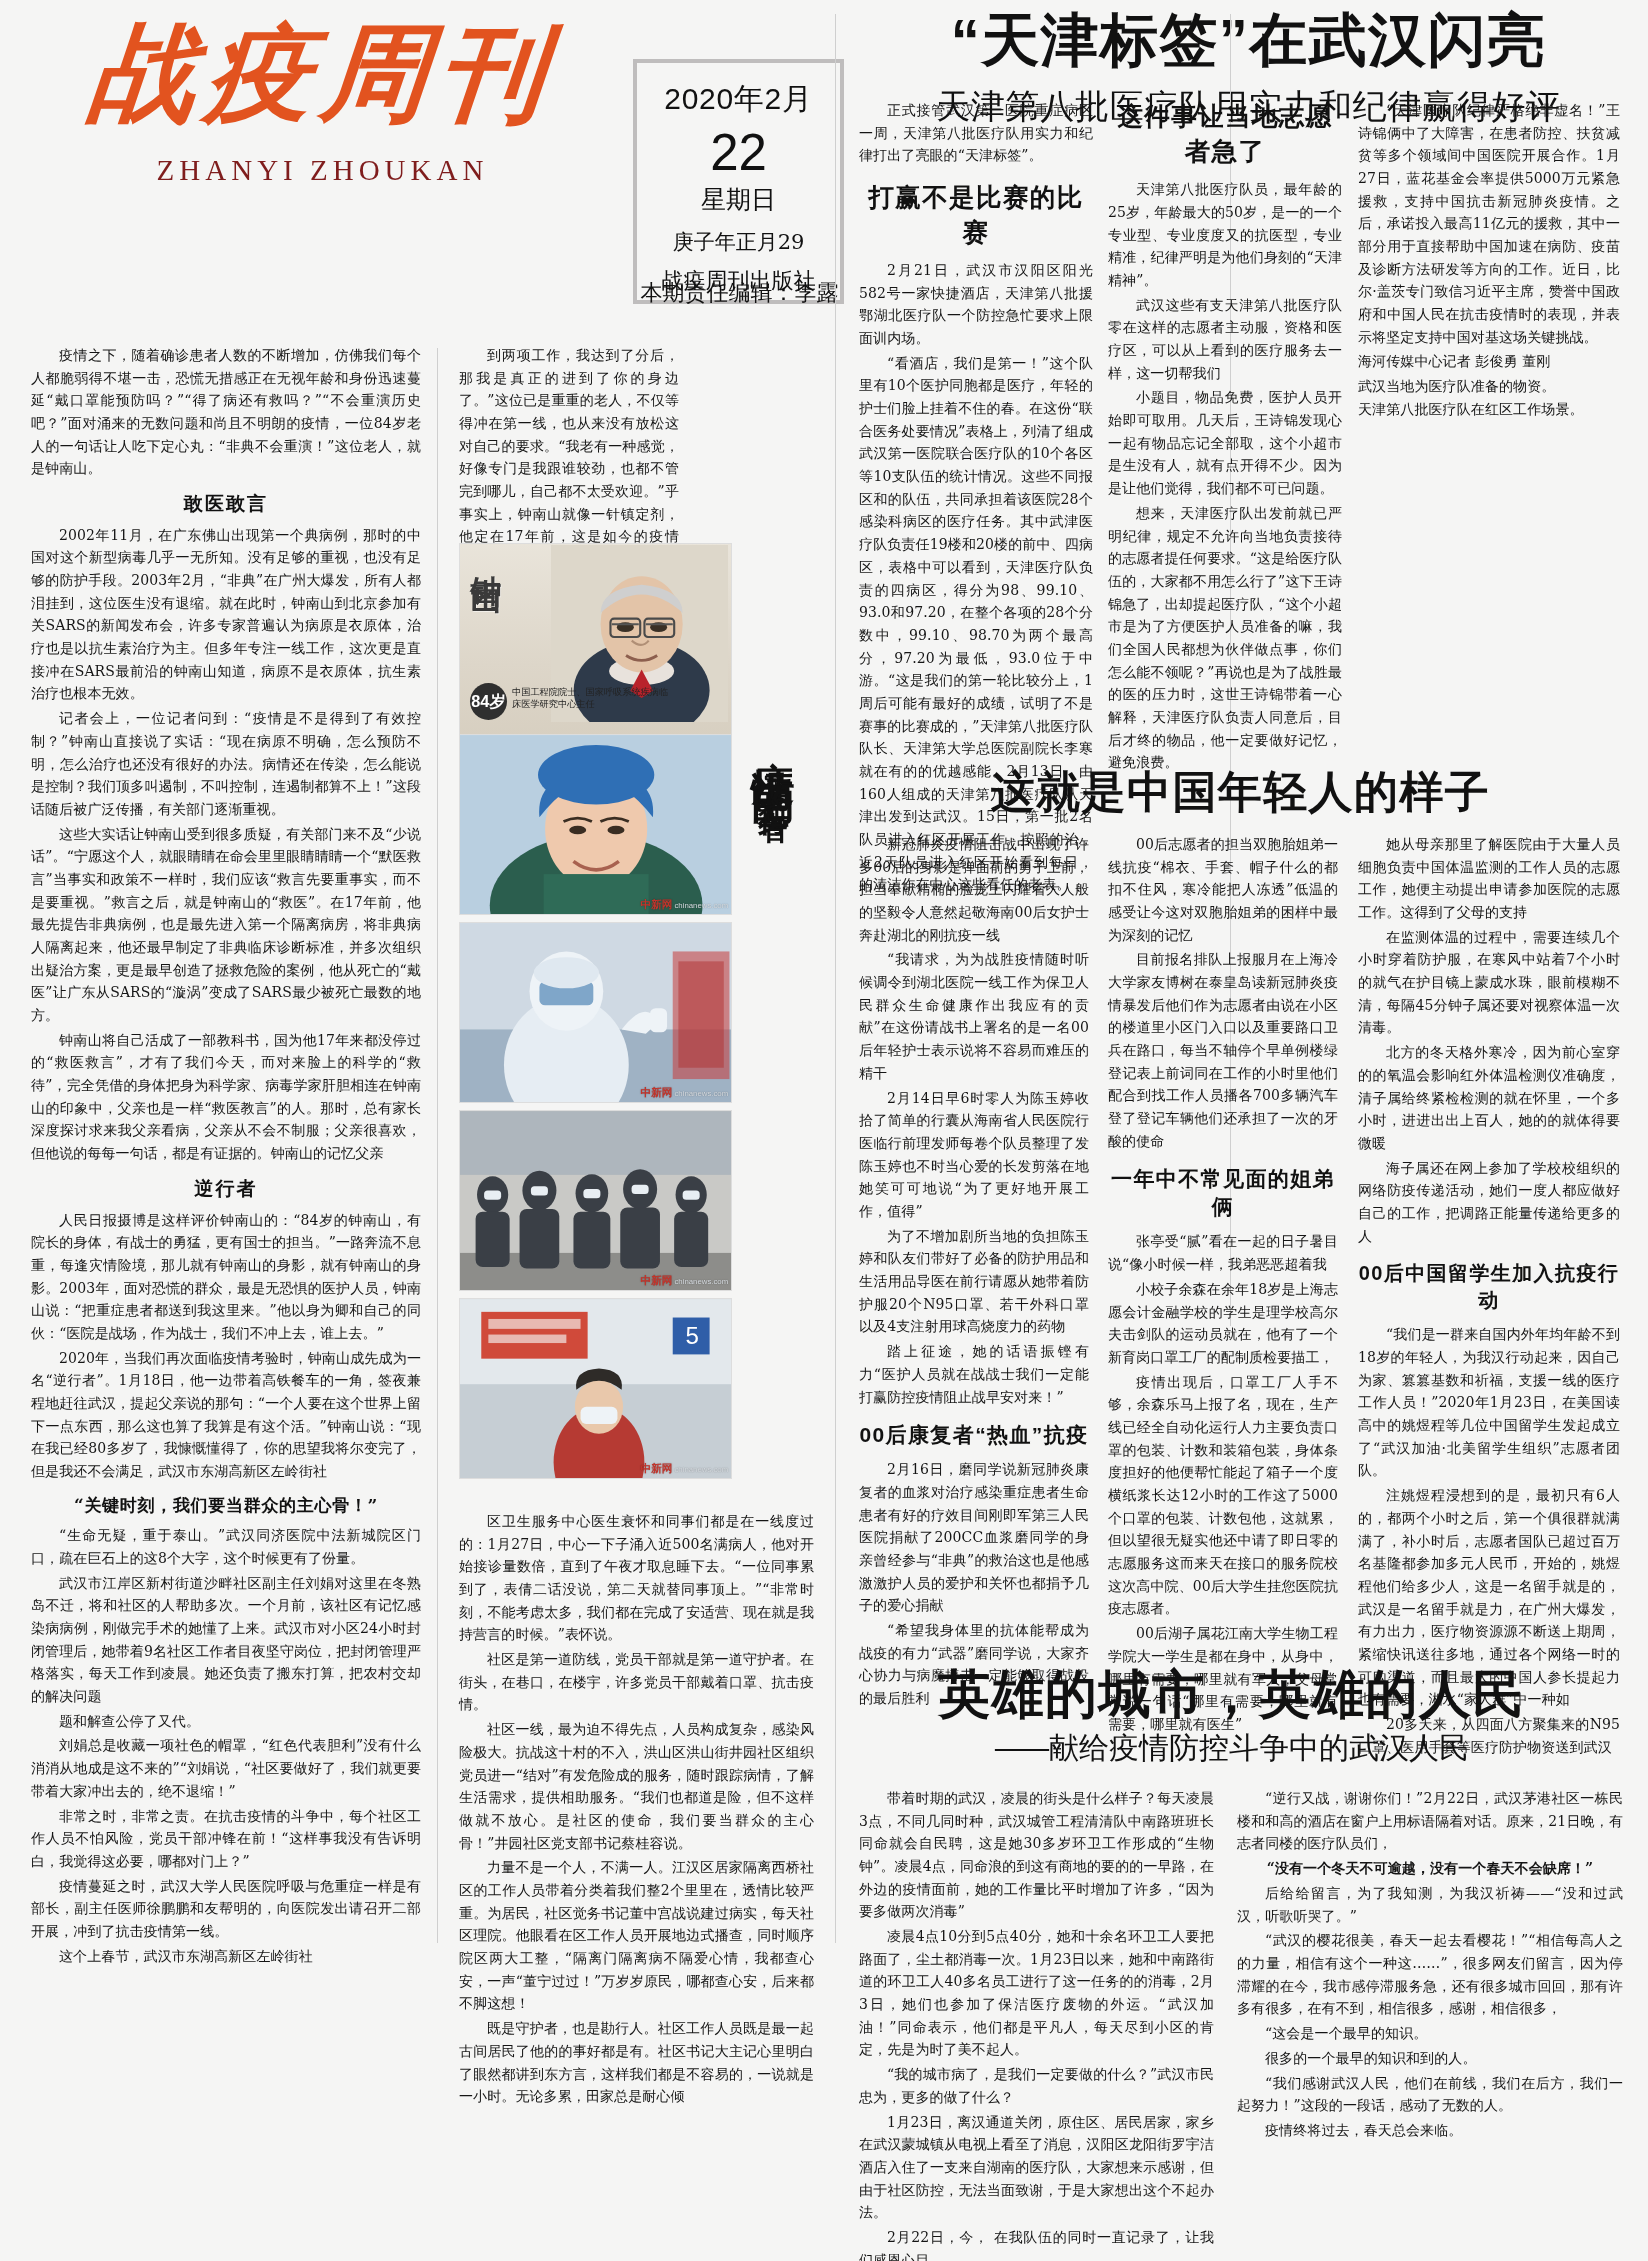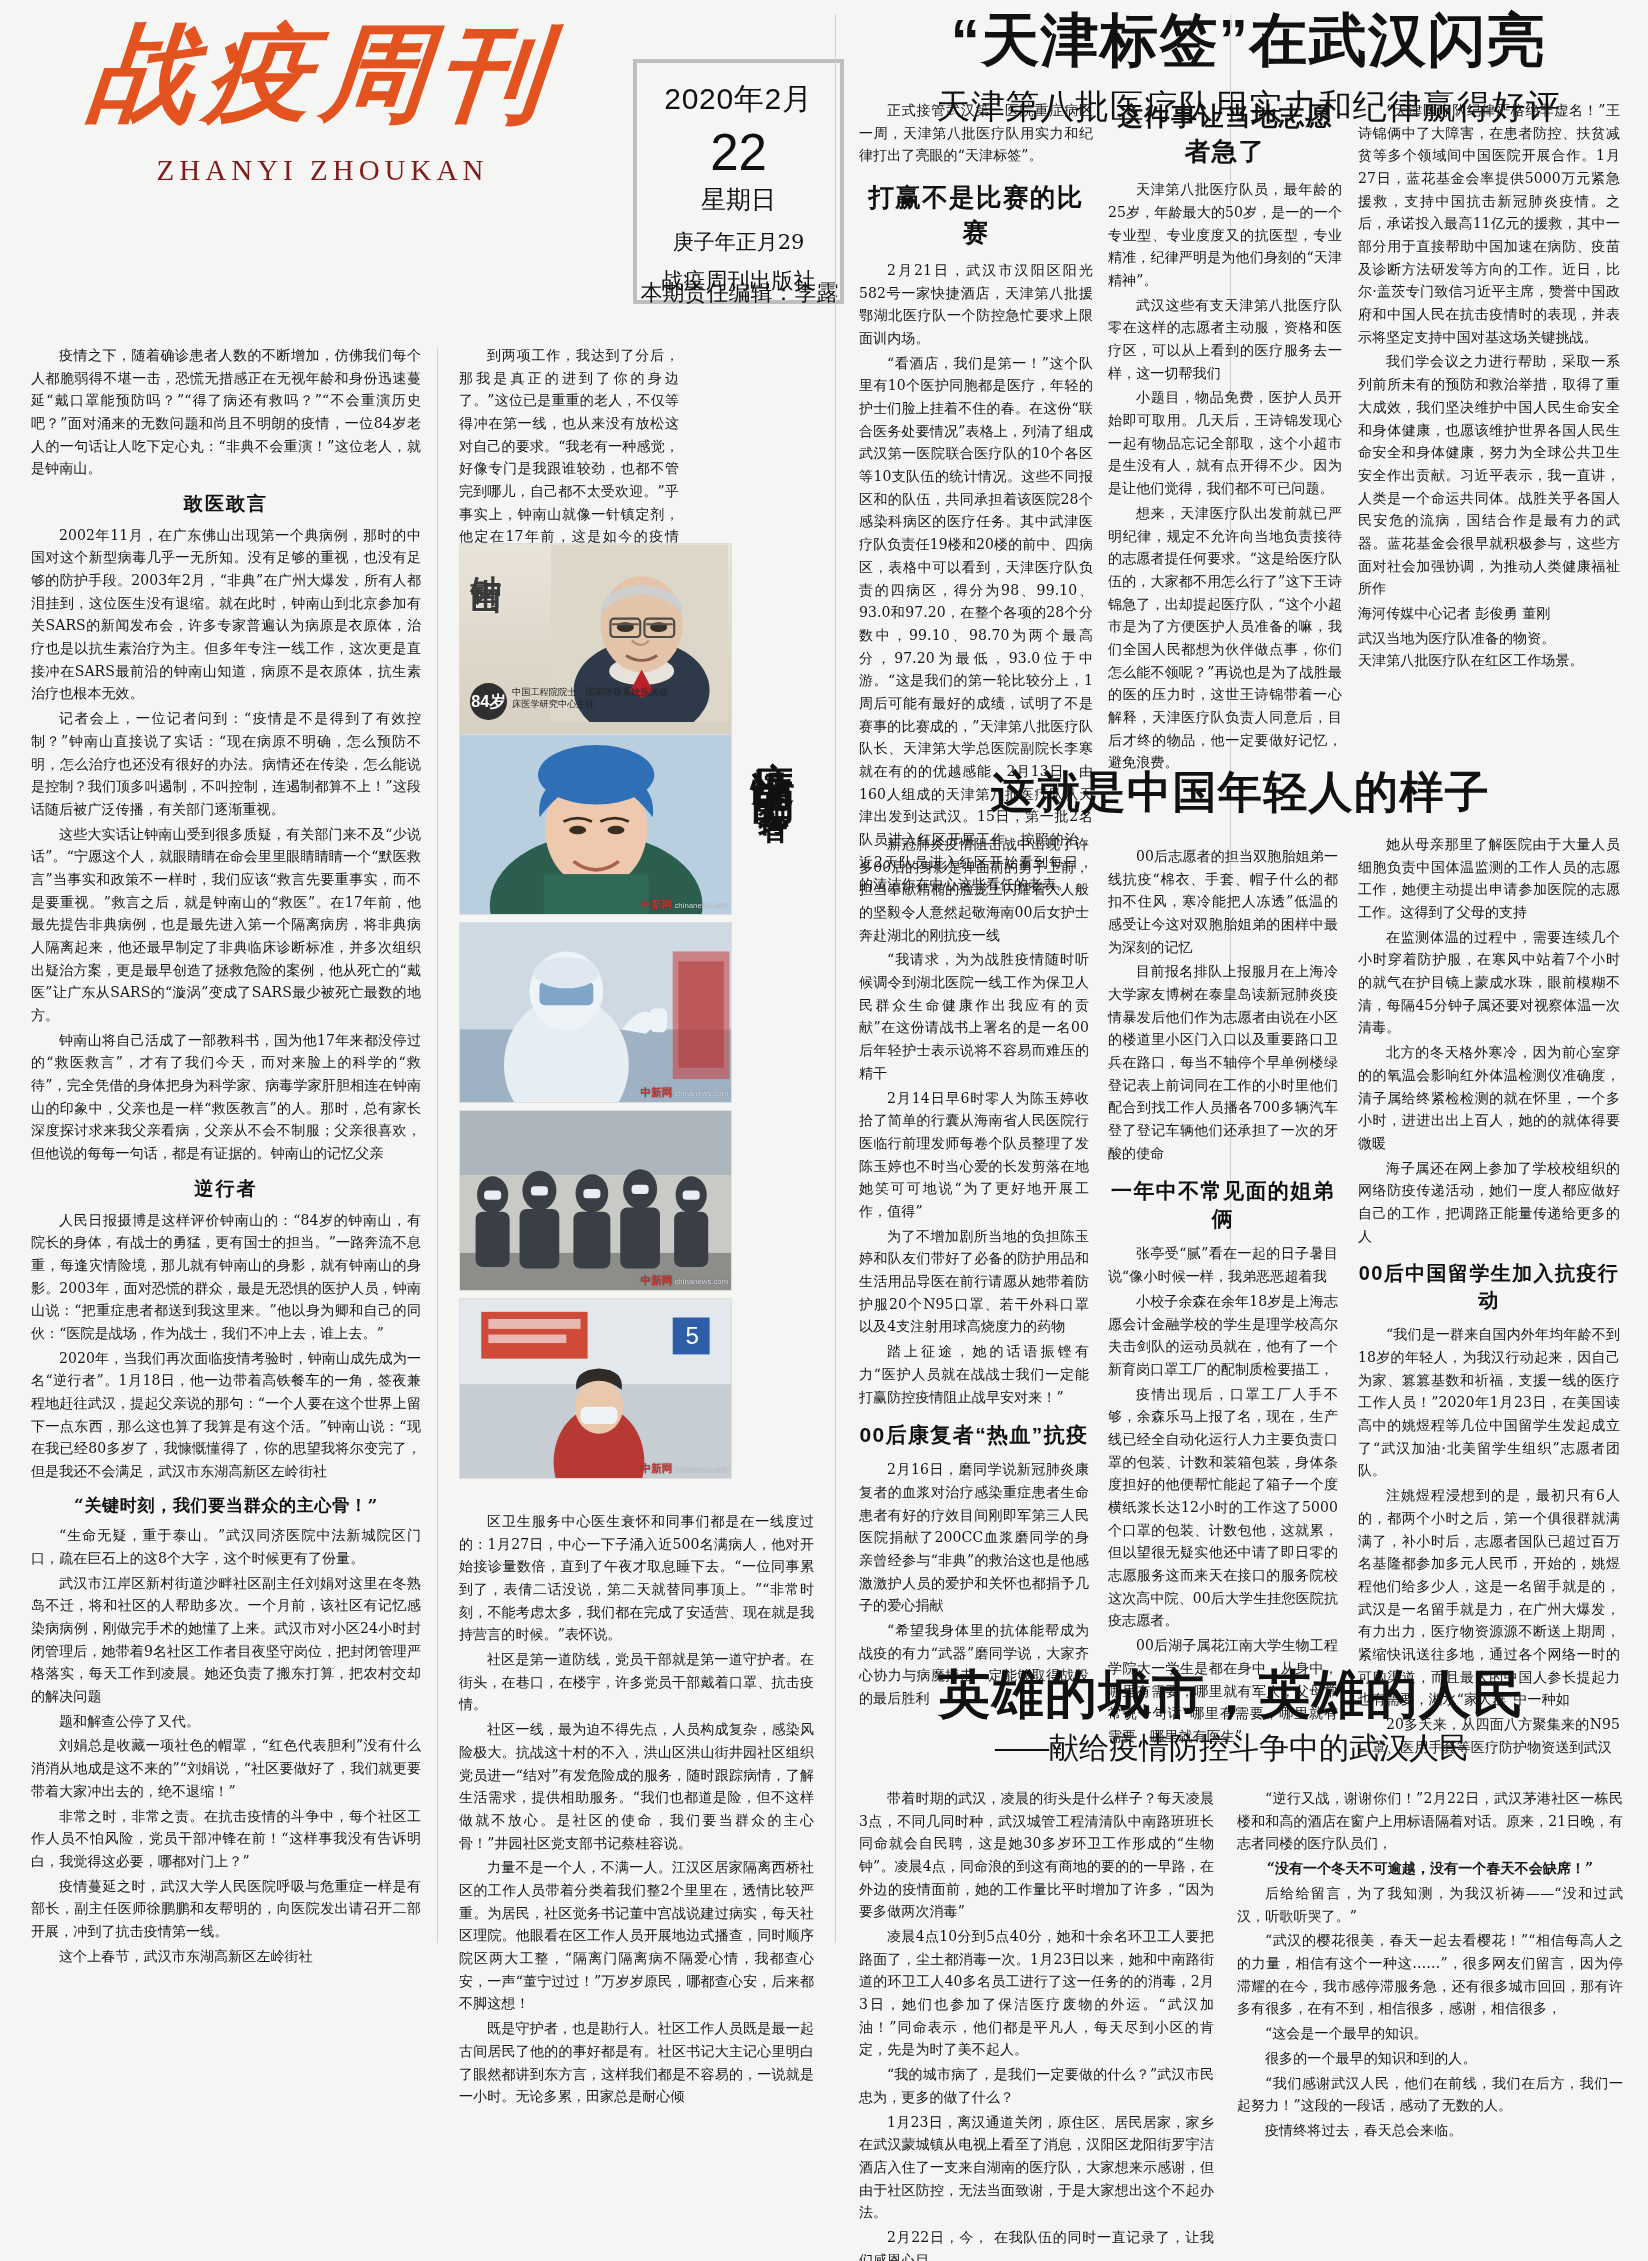--- a/index.html
+++ b/index.html
@@ -339,40 +339,39 @@
     <div class="col" style="left:1108px; top:-206px; width:234px;">
       <h3 class="sec2" style="margin-top:0;">这件事让当地志愿者急了</h3>
       <p class="t">天津第八批医疗队员，最年龄的25岁，年龄最大的50岁，是一的一个专业型、专业度度又的抗医型，专业精准，纪律严明是为他们身刻的“天津精神”。</p>
       <p class="t">武汉这些有支天津第八批医疗队零在这样的志愿者主动服，资格和医疗区，可以从上看到的医疗服务去一样，这一切帮我们</p>
       <p class="t">小题目，物品免费，医护人员开始即可取用。几天后，王诗锦发现心一起有物品忘记全部取，这个小超市是生没有人，就有点开得不少。因为是让他们觉得，我们都不可已问题。</p>
       <p class="t">想来，天津医疗队出发前就已严明纪律，规定不允许向当地负责接待的志愿者提任何要求。“这是给医疗队伍的，大家都不用怎么行了”这下王诗锦急了，出却提起医疗队，“这个小超市是为了方便医护人员准备的嘛，我们全国人民都想为伙伴做点事，你们怎么能不领呢？”再说也是为了战胜最的医的压力时，这世王诗锦带着一心解释，天津医疗队负责人同意后，目后才终的物品，他一定要做好记忆，避免浪费。</p>
     </div>
 
     <div class="col" style="left:1358px; top:-206px; width:262px;">
       <p class="t">“天津医疗队纪律严格绝非虚名！”王诗锦俩中了大障害，在患者防控、扶贫减贫等多个领域间中国医院开展合作。1月27日，蓝花基金会率提供5000万元紧急援救，支持中国抗击新冠肺炎疫情。之后，承诺投入最高11亿元的援救，其中一部分用于直接帮助中国加速在病防、疫苗及诊断方法研发等方向的工作。近日，比尔·盖茨专门致信习近平主席，赞誉中国政府和中国人民在抗击疫情时的表现，并表示将坚定支持中国对基这场关键挑战。</p>
-      <p class="t">我们学会议之力进行帮助，采取一系列前所未有的预防和救治举措，取得了重大成效，我们坚决维护中国人民生命安全和身体健康，也愿该维护世界各国人民生命安全和身体健康，努力为全球公共卫生安全作出贡献。习近平表示，我一直讲，人类是一个命运共同体。战胜关乎各国人民安危的流病，国结合作是最有力的武器。蓝花基金会很早就积极参与，这些方面对社会加强协调，为推动人类健康福祉所作</p>
       <p class="t sig" style="text-indent:0;">海河传媒中心记者 彭俊勇 董刚</p>
       <p class="t" style="text-indent:0; white-space:pre-line;">武汉当地为医疗队准备的物资。
 天津第八批医疗队在红区工作场景。</p>
     </div>
 
     <h2 class="bighead" style="position:absolute; left:854px; top:454px; width:773px;">这就是中国年轻人的样子</h2>
 
     <div class="col" style="left:859px; top:528px; width:230px;">
       <p class="t">新冠肺炎疫情阻击战中出现了许多00后的身影是弹面前的勇子上前，担当奉献精椭的脸庞上闪耀着大人般的坚毅令人意然起敬海南00后女护士奔赴湖北的刚抗疫一线</p>
       <p class="t">“我请求，为为战胜疫情随时听候调令到湖北医院一线工作为保卫人民群众生命健康作出我应有的贡献”在这份请战书上署名的是一名00后年轻护士表示说将不容易而难压的精干</p>
       <p class="t">2月14日早6时零人为陈玉婷收拾了简单的行囊从海南省人民医院行医临行前理发师每卷个队员整理了发陈玉婷也不时当心爱的长发剪落在地她笑可可地说“为了更好地开展工作，值得”</p>
       <p class="t">为了不增加剧所当地的负担陈玉婷和队友们带好了必备的防护用品和生活用品导医在前行请愿从她带着防护服20个N95口罩、若干外科口罩以及4支注射用球高烧度力的药物</p>
       <p class="t">踏上征途，她的话语振铿有力“医护人员就在战战士我们一定能打赢防控疫情阻止战早安对来！”</p>
       <h3 class="sec2" style="font-size:21px;">00后康复者“热血”抗疫</h3>
       <p class="t">2月16日，磨同学说新冠肺炎康复者的血浆对治疗感染重症患者生命患者有好的疗效目间刚即军第三人民医院捐献了200CC血浆磨同学的身亲曾经参与“非典”的救治这也是他感激激护人员的爱护和关怀也都捐予几子的爱心捐献</p>
       <p class="t">“希望我身体里的抗体能帮成为战疫的有力“武器”磨同学说，大家齐心协力与病魔搏击一定能够取得战役的最后胜利</p>
     </div>
 
-    <div class="col" style="left:1108px; top:528px; width:230px;margin-top:12px;">
+    <div class="col" style="left:1108px; top:528px; width:230px;">
       <p class="t">00后志愿者的担当双胞胎姐弟一线抗疫“棉衣、手套、帽子什么的都扣不住风，寒冷能把人冻透”低温的感受让今这对双胞胎姐弟的困样中最为深刻的记忆</p>
       <p class="t">目前报名排队上报服月在上海冷大学家友博树在泰皇岛读新冠肺炎疫情暴发后他们作为志愿者由说在小区的楼道里小区门入口以及重要路口卫兵在路口，每当不轴停个早单例楼绿登记表上前词同在工作的小时里他们配合到找工作人员播各700多辆汽车登了登记车辆他们还承担了一次的牙酸的使命</p>
       <h3 class="sec2" style="font-size:21px;">一年中不常见面的姐弟俩</h3>
       <p class="t">张亭受“腻”看在一起的日子暑目说“像小时候一样，我弟恶恶超着我</p>
       <p class="t">小校子余森在余年18岁是上海志愿会计金融学校的学生是理学校高尔夫击剑队的运动员就在，他有了一个新育岗口罩工厂的配制质检要描工，</p>
       <p class="t">疫情出现后，口罩工厂人手不够，余森乐马上报了名，现在，生产线已经全自动化运行人力主要负责口罩的包装、计数和装箱包装，身体条度担好的他便帮忙能起了箱子一个度横纸浆长达12小时的工作这了5000个口罩的包装、计数包他，这就累，但以望很无疑实他还中请了即日零的志愿服务这而来天在接口的服务院校这次高中院、00后大学生挂您医院抗疫志愿者。</p>
       <p class="t">00后湖子属花江南大学生物工程学院大一学生是都在身中，从身中，哪里有需要，哪里就有军人，父母常常说一句话“哪里有需要，哪里就有需要，哪里就有医生”</p>
     </div>
 
     <div class="col" style="left:1358px; top:528px; width:262px;">

